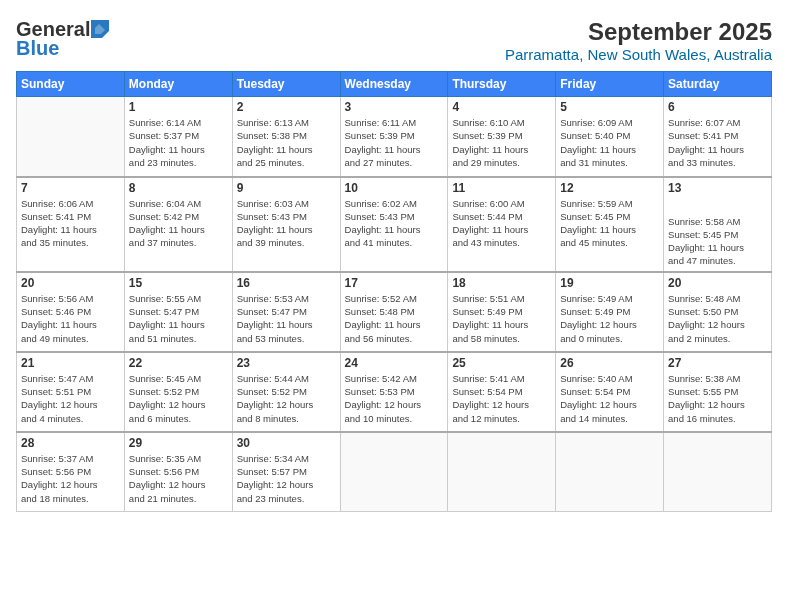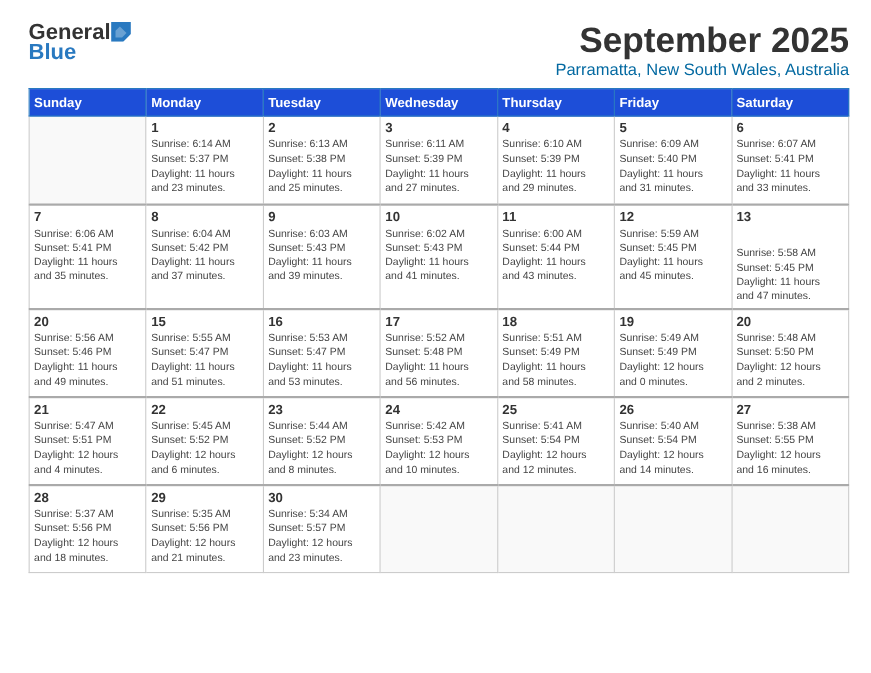--- a/index.html
+++ b/index.html
@@ -4,52 +4,52 @@
   <style>
     * { margin: 0; padding: 0; box-sizing: border-box; }
     body {
       font-family: Arial, sans-serif;
       background: #fff;
       width: 792px;
       height: 612px;
       overflow: hidden;
     }
     .container {
-      padding: 18px 20px 10px 26px;
+      padding: 18px 20px 10px 16px;
     }
     .header {
       display: flex;
       align-items: flex-start;
       justify-content: space-between;
       margin-bottom: 8px;
     }
     .logo {
       display: flex;
       flex-direction: column;
       align-items: flex-start;
     }
     .title-section {
       text-align: right;
     }
     .month-title {
-      font-size: 32px;
+      font-size: 24px;
       font-weight: bold;
       color: #333;
     }
     .location {
       font-size: 15px;
       color: #0369a1;
     }
     table {
       width: 100%;
       border-collapse: collapse;
       font-size: 10.5px;
     }
     thead tr th {
-      background-color: #1d4ed8;
+      background-color: #3b82f6;
       color: #fff;
       padding: 5px 4px;
       text-align: left;
       font-size: 12px;
       font-weight: bold;
       border: 1px solid #2979c0;
       margin-top: 20px;
     }
     tbody tr td {
       border: 1px solid #ccc;

